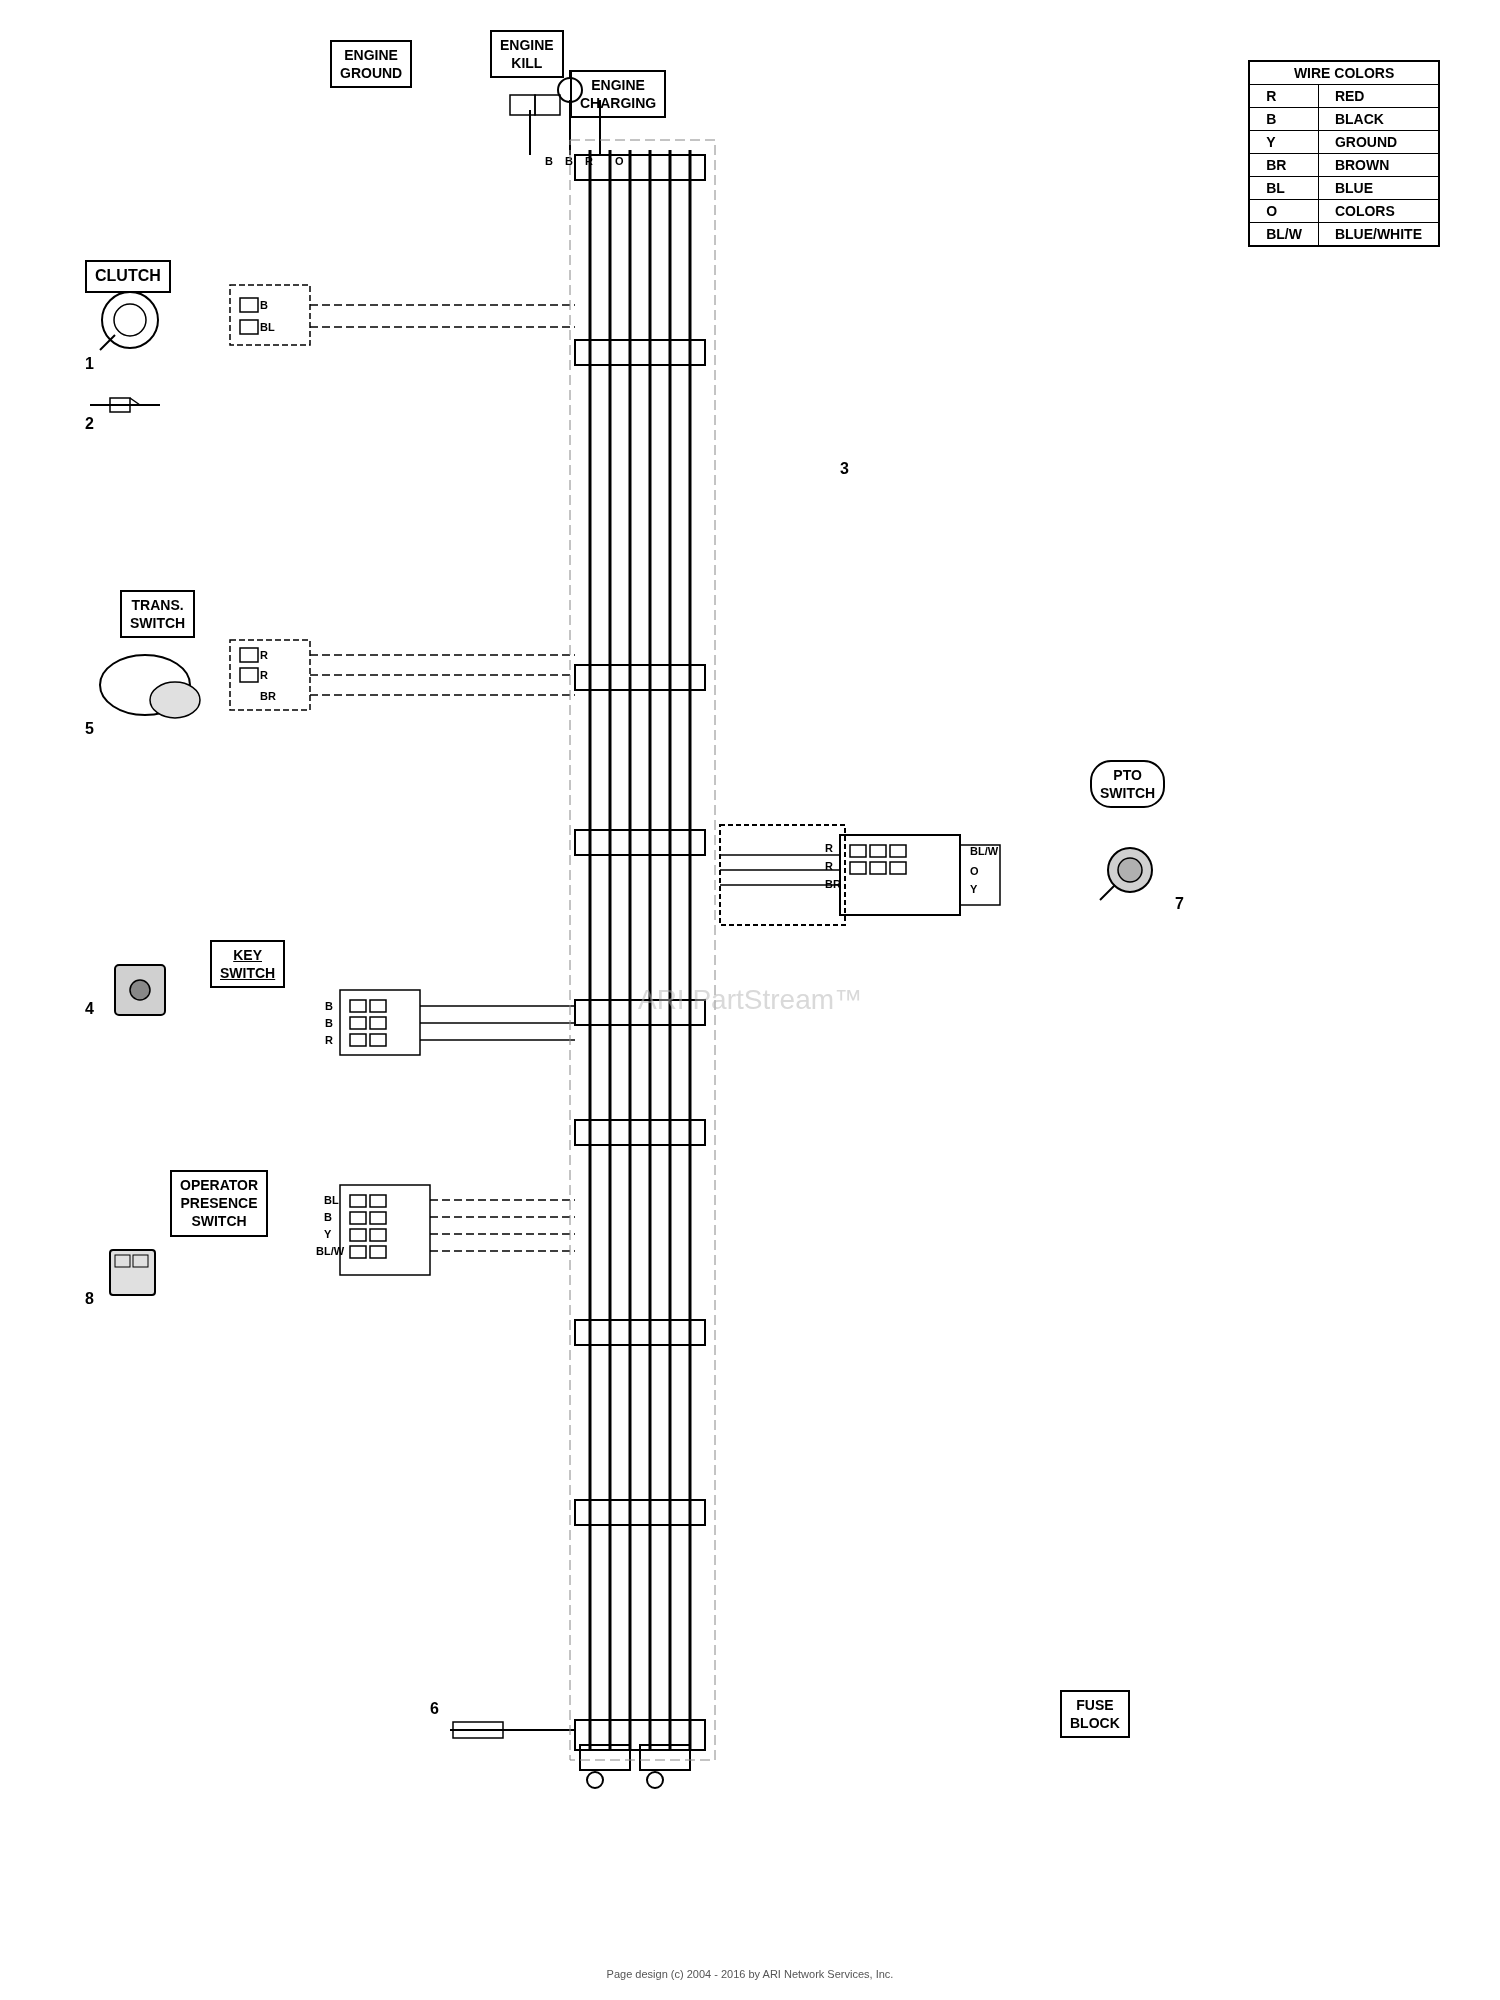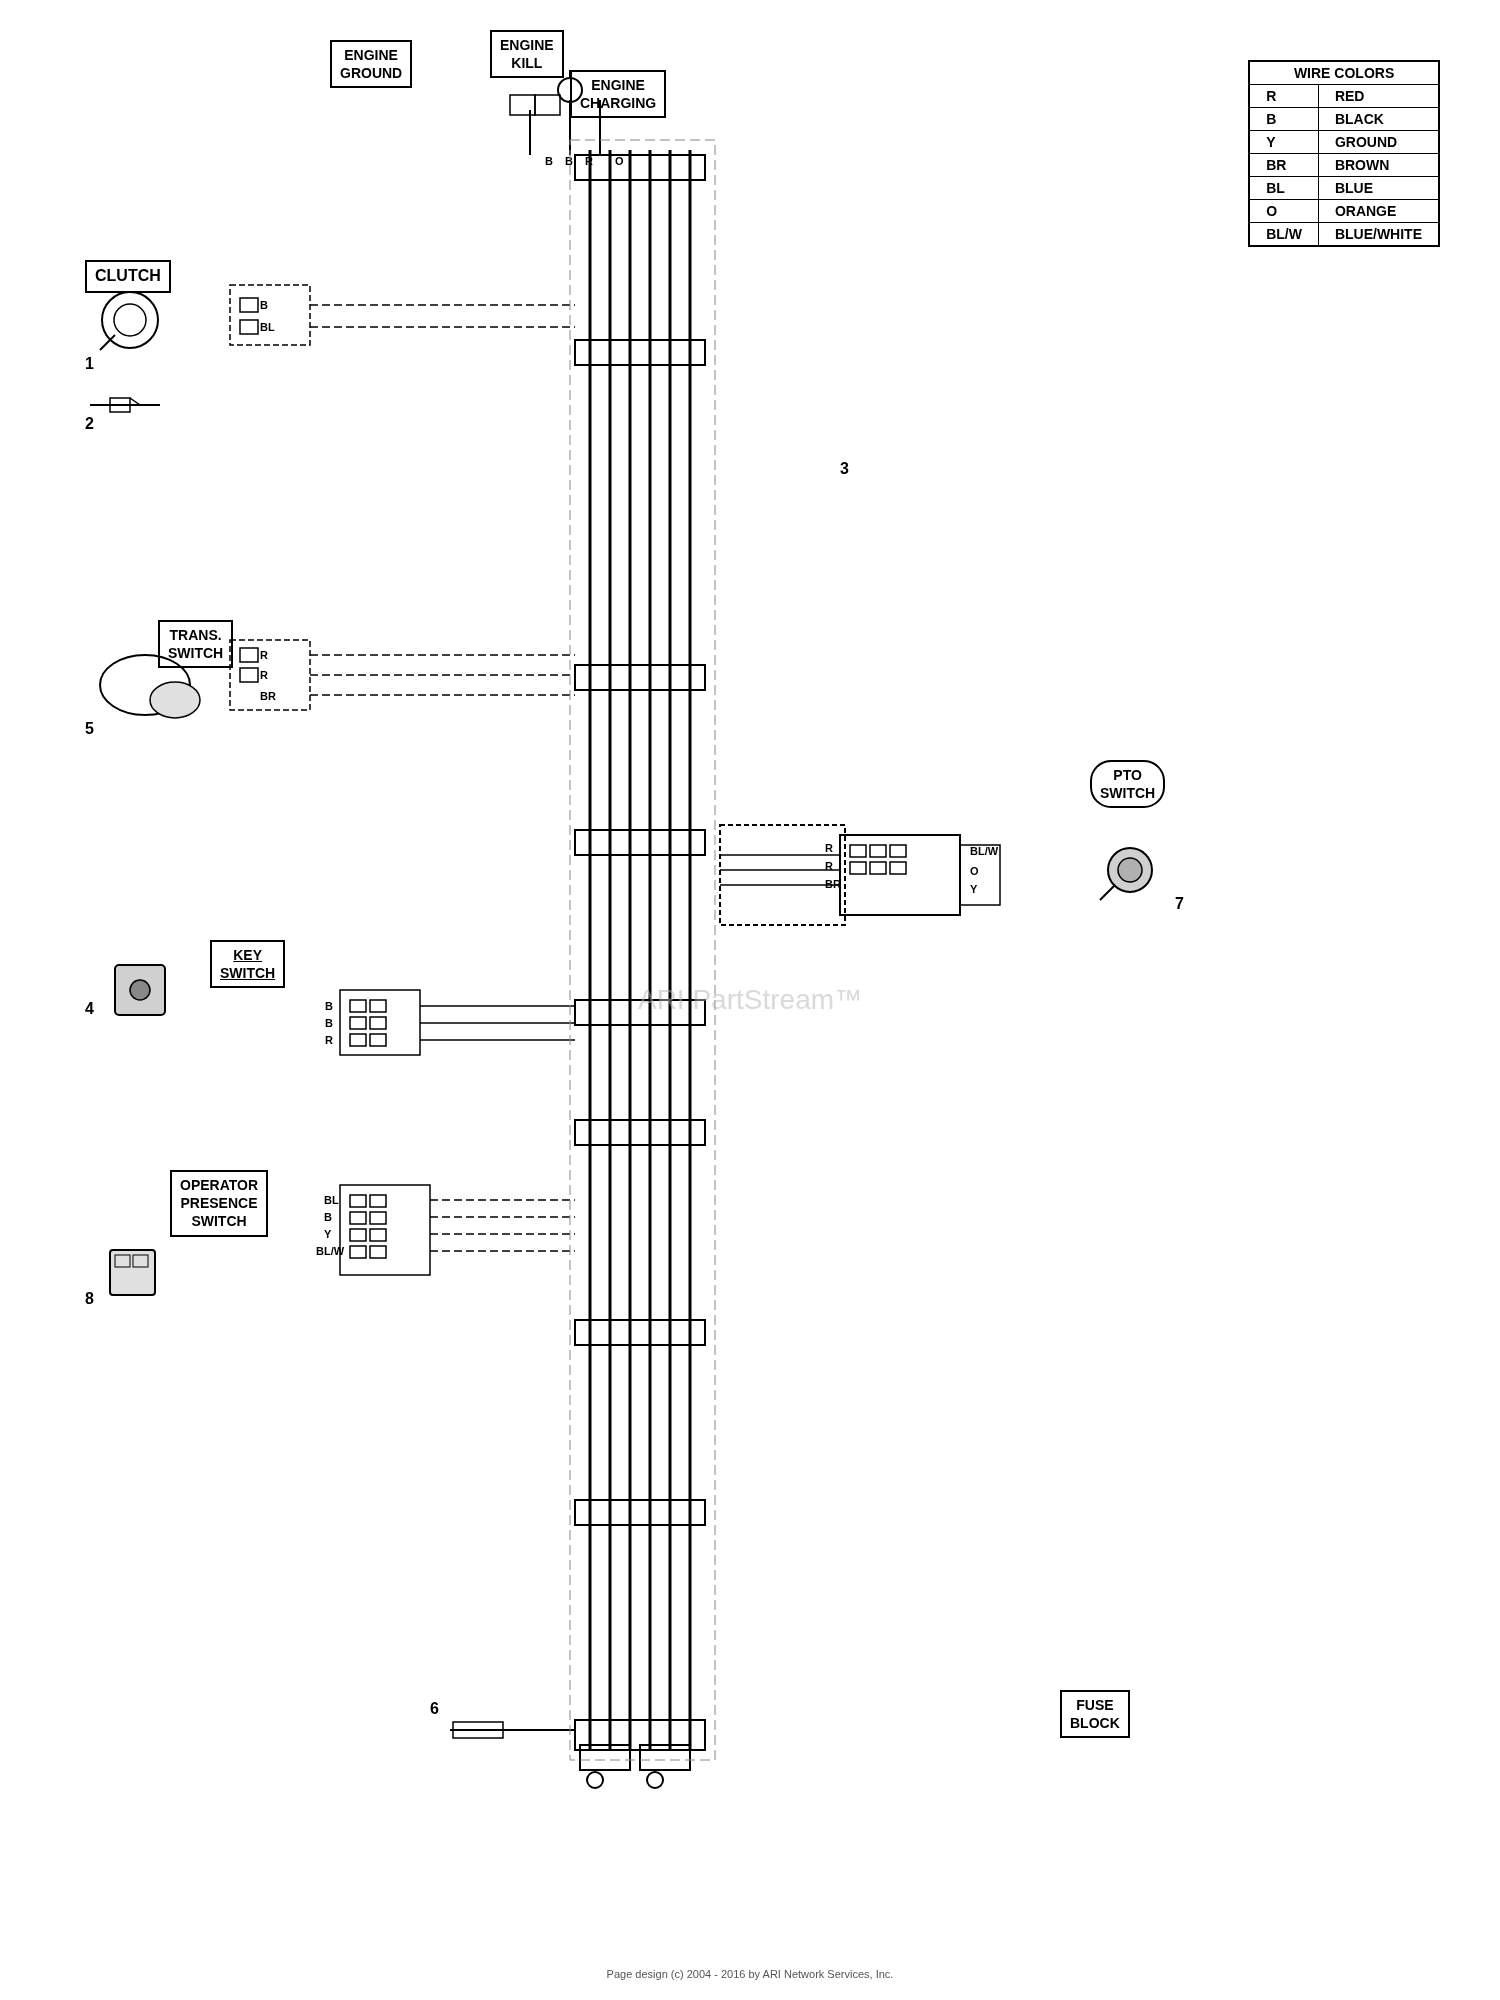--- a/index.html
+++ b/index.html
@@ -111,38 +111,38 @@
       <tr>
           <td>BR</td>
           <td>BROWN</td>
         </tr>
       <tr>
           <td>BL</td>
           <td>BLUE</td>
         </tr>
       <tr>
           <td>O</td>
-          <td>ORANGE</td>
+          <td>COLORS</td>
         </tr>
       <tr>
           <td>BL/W</td>
           <td>BLUE/WHITE</td>
         </tr>
     </tbody>
   </table>
 
   <div class="label-box" style="left:85px; top:260px; font-size:16px;">CLUTCH</div>
 
   <div class="label-box" style="left:330px; top:40px;">ENGINE<br>GROUND</div>
 
   <div class="label-box" style="left:490px; top:30px;">ENGINE<br>KILL</div>
 
   <div class="label-box" style="left:570px; top:70px;">ENGINE<br>CHARGING</div>
 
-  <div class="label-box" style="left:120px; top:620px;margin-left:38px;">TRANS.<br>SWITCH</div>
+  <div class="label-box" style="left:120px; top:590px;">TRANS.<br>SWITCH</div>
 
   <div class="label-box" style="left:1090px; top:760px;border-radius:21px;">PTO<br>SWITCH</div>
 
   <div class="label-box" style="left:210px; top:940px;text-decoration:underline;">KEY<br>SWITCH</div>
 
   <div class="label-box" style="left:170px; top:1170px;">OPERATOR<br>PRESENCE<br>SWITCH</div>
 
   <div class="label-box" style="left:1060px; top:1690px;padding-left:8px;">FUSE<br>BLOCK</div>
 
   <div class="comp-num" style="left:85px; top:355px;">1</div>

